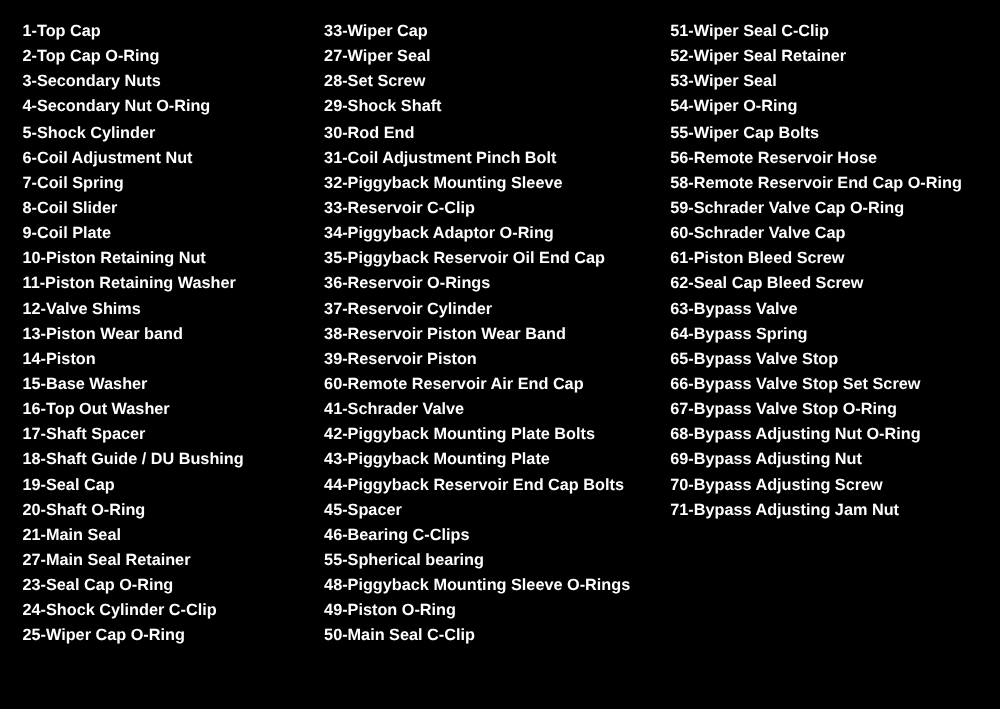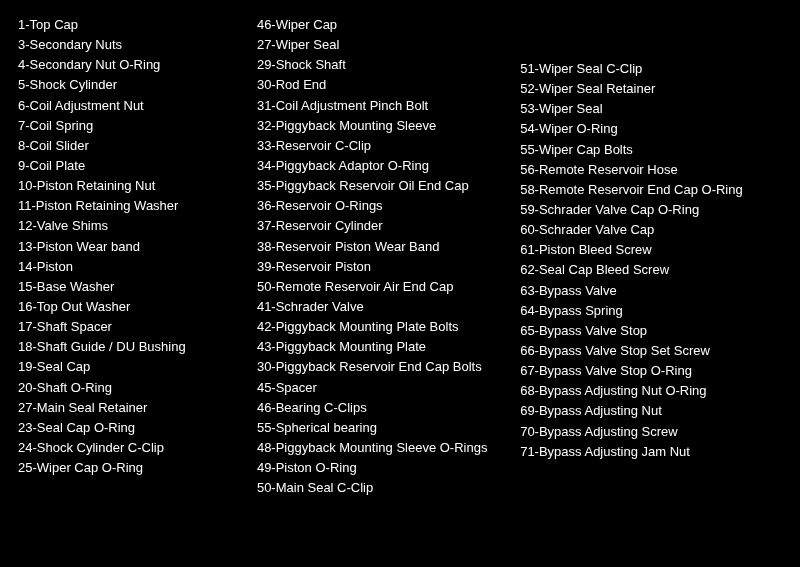--- a/index.html
+++ b/index.html
@@ -7,86 +7,90 @@
       background-color: #000;
       color: #fff;
       font-family: Arial, sans-serif;
       font-size: 13px;
       width: 800px;
       min-height: 567px;
       padding: 10px 10px;
     }
     .columns-wrapper {
       display: flex;
-      gap: 0;
+      gap: 16px;
       width: 100%;
+      font-weight: bold;
     }
     .col {
       padding: 5px 8px;
       line-height: 1.55;
       vertical-align: top;
     }
     .col1 { width: 245px; }
     .col2 { width: 270px; }
-    .col3 { width: 285px; margin-top: 44px; }
+    .col3 { width: 285px; }
     .item {
       display: block;
       white-space: nowrap;
     }
   </style>
 </head>
 <body>
 
 <div class="columns-wrapper">
 
   <div class="col col1" id="col1-container">
       <span class="item">1-Top Cap</span>
+      <span class="item">2-Top Cap O-Ring</span>
       <span class="item">3-Secondary Nuts</span>
       <span class="item">4-Secondary Nut O-Ring</span>
       <span class="item">5-Shock Cylinder</span>
       <span class="item">6-Coil Adjustment Nut</span>
       <span class="item">7-Coil Spring</span>
       <span class="item">8-Coil Slider</span>
       <span class="item">9-Coil Plate</span>
       <span class="item">10-Piston Retaining Nut</span>
       <span class="item">11-Piston Retaining Washer</span>
       <span class="item">12-Valve Shims</span>
       <span class="item">13-Piston Wear band</span>
       <span class="item">14-Piston</span>
       <span class="item">15-Base Washer</span>
       <span class="item">16-Top Out Washer</span>
       <span class="item">17-Shaft Spacer</span>
       <span class="item">18-Shaft Guide / DU Bushing</span>
       <span class="item">19-Seal Cap</span>
       <span class="item">20-Shaft O-Ring</span>
+      <span class="item">21-Main Seal</span>
       <span class="item">27-Main Seal Retainer</span>
       <span class="item">23-Seal Cap O-Ring</span>
       <span class="item">24-Shock Cylinder C-Clip</span>
       <span class="item">25-Wiper Cap O-Ring</span>
     </div>
 
   <div class="col col2" id="col2-container">
-      <span class="item">46-Wiper Cap</span>
+      <span class="item">33-Wiper Cap</span>
       <span class="item">27-Wiper Seal</span>
+      <span class="item">28-Set Screw</span>
       <span class="item">29-Shock Shaft</span>
       <span class="item">30-Rod End</span>
       <span class="item">31-Coil Adjustment Pinch Bolt</span>
       <span class="item">32-Piggyback Mounting Sleeve</span>
       <span class="item">33-Reservoir C-Clip</span>
       <span class="item">34-Piggyback Adaptor O-Ring</span>
       <span class="item">35-Piggyback Reservoir Oil End Cap</span>
       <span class="item">36-Reservoir O-Rings</span>
       <span class="item">37-Reservoir Cylinder</span>
       <span class="item">38-Reservoir Piston Wear Band</span>
       <span class="item">39-Reservoir Piston</span>
-      <span class="item">50-Remote Reservoir Air End Cap</span>
+      <span class="item">60-Remote Reservoir Air End Cap</span>
       <span class="item">41-Schrader Valve</span>
       <span class="item">42-Piggyback Mounting Plate Bolts</span>
       <span class="item">43-Piggyback Mounting Plate</span>
-      <span class="item">30-Piggyback Reservoir End Cap Bolts</span>
+      <span class="item">44-Piggyback Reservoir End Cap Bolts</span>
       <span class="item">45-Spacer</span>
       <span class="item">46-Bearing C-Clips</span>
       <span class="item">55-Spherical bearing</span>
       <span class="item">48-Piggyback Mounting Sleeve O-Rings</span>
       <span class="item">49-Piston O-Ring</span>
       <span class="item">50-Main Seal C-Clip</span>
     </div>
 
   <div class="col col3" id="col3-container">
       <span class="item">51-Wiper Seal C-Clip</span>

